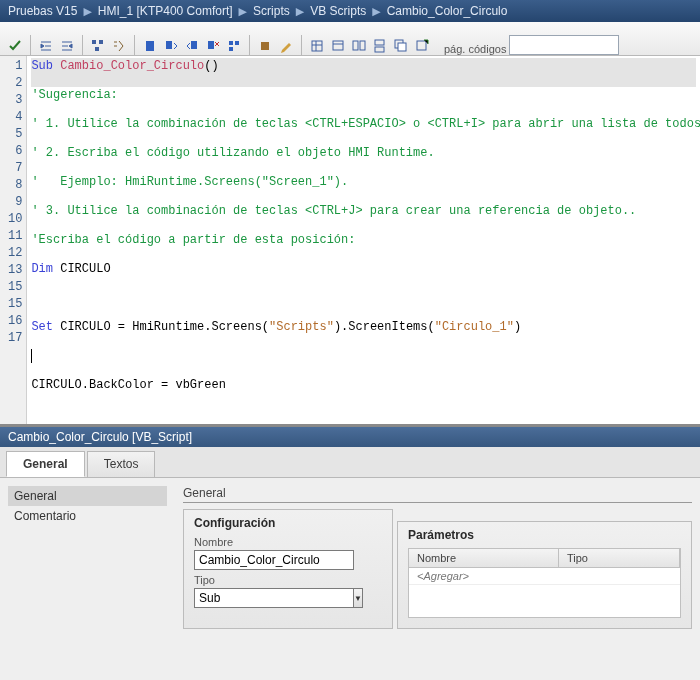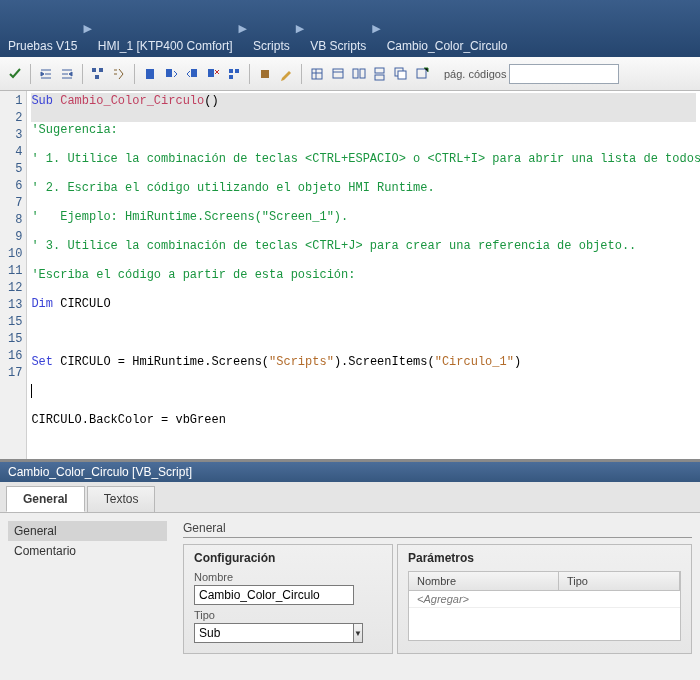--- a/index.html
+++ b/index.html
@@ -18,29 +18,29 @@
     background: linear-gradient(#3a5d8a, #25456e);
     color: #fff;
     font-size: 12px;
     padding: 4px 8px;
     display: flex;
     align-items: center;
     gap: 6px;
     white-space: nowrap;
     overflow: hidden;
   }
-  .breadcrumb .bc-item { color: #e0e8f4; margin-top: 35px; }
+  .breadcrumb .bc-item { color: #e0e8f4; }
   .breadcrumb .bc-sep { color: #9db7d8; font-size: 11px; }
   
   .toolbar {
     height: 34px;
     border-bottom: 1px solid #b8b8b8;
     background: linear-gradient(#fafafa, #e9e9e9);
     display: flex;
-    align-items: center;
+    align-items: flex-end;
     padding: 0 6px;
     gap: 3px;
   }
   .tb-btn {
     width: 18px;
     height: 18px;
     display: flex;
     align-items: center;
     justify-content: center;
     cursor: pointer;
@@ -154,21 +154,21 @@
     padding: 2px 0;
     margin-bottom: 6px;
   }
   .groups-row { display: flex; gap: 4px; }
   .group {
     border: 1px solid #bcbcbc;
     background: linear-gradient(#f0f0f0,#e6e6e6);
     padding: 6px 10px 10px 10px;
   }
   .group.config { flex: 0 0 210px; }
-  .group.params { flex: 1; }
+  .group.params { flex: 1; margin-top: 12px; }
   .group-title {
     font-weight: 600;
     font-size: 12px;
     color: #2a2a2a;
     margin-bottom: 6px;
   }
   .field-label { font-size: 11px; color: #555; margin: 4px 0 2px 0; }
   .text-input {
     width: 160px;
     border: 1px solid #7a7a7a;

